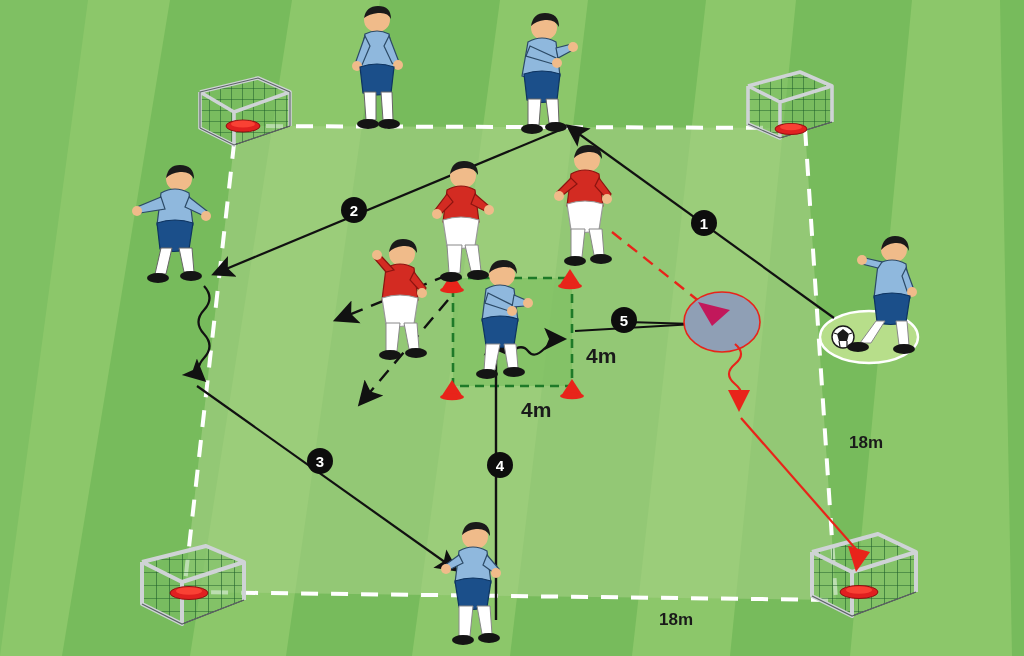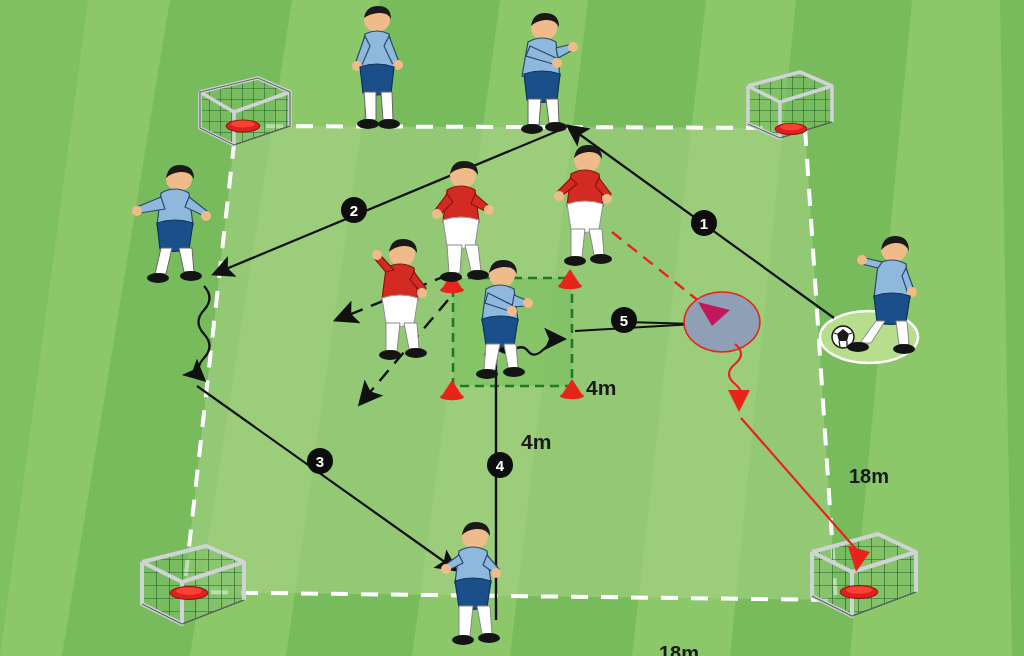--- a/index.html
+++ b/index.html
@@ -20,23 +20,22 @@
     top: 0;
     width: 1024px;
     height: 656px;
   }
   .dim-label {
     position: absolute;
     font-family: "Liberation Sans", sans-serif;
     font-weight: bold;
     color: #1a1a1a;
     white-space: nowrap;
-    margin-top: 32px;
-  }
-  .dim-18 { font-size: 20px; }
+  }
+  .dim-18 { font-size: 17px; }
   .dim-4 { font-size: 21px; }
   .step-num {
     position: absolute;
     width: 26px;
     height: 26px;
     border-radius: 50%;
     background: #0d0d0d;
     color: #ffffff;
     font-family: "Liberation Sans", sans-serif;
     font-size: 15px;

